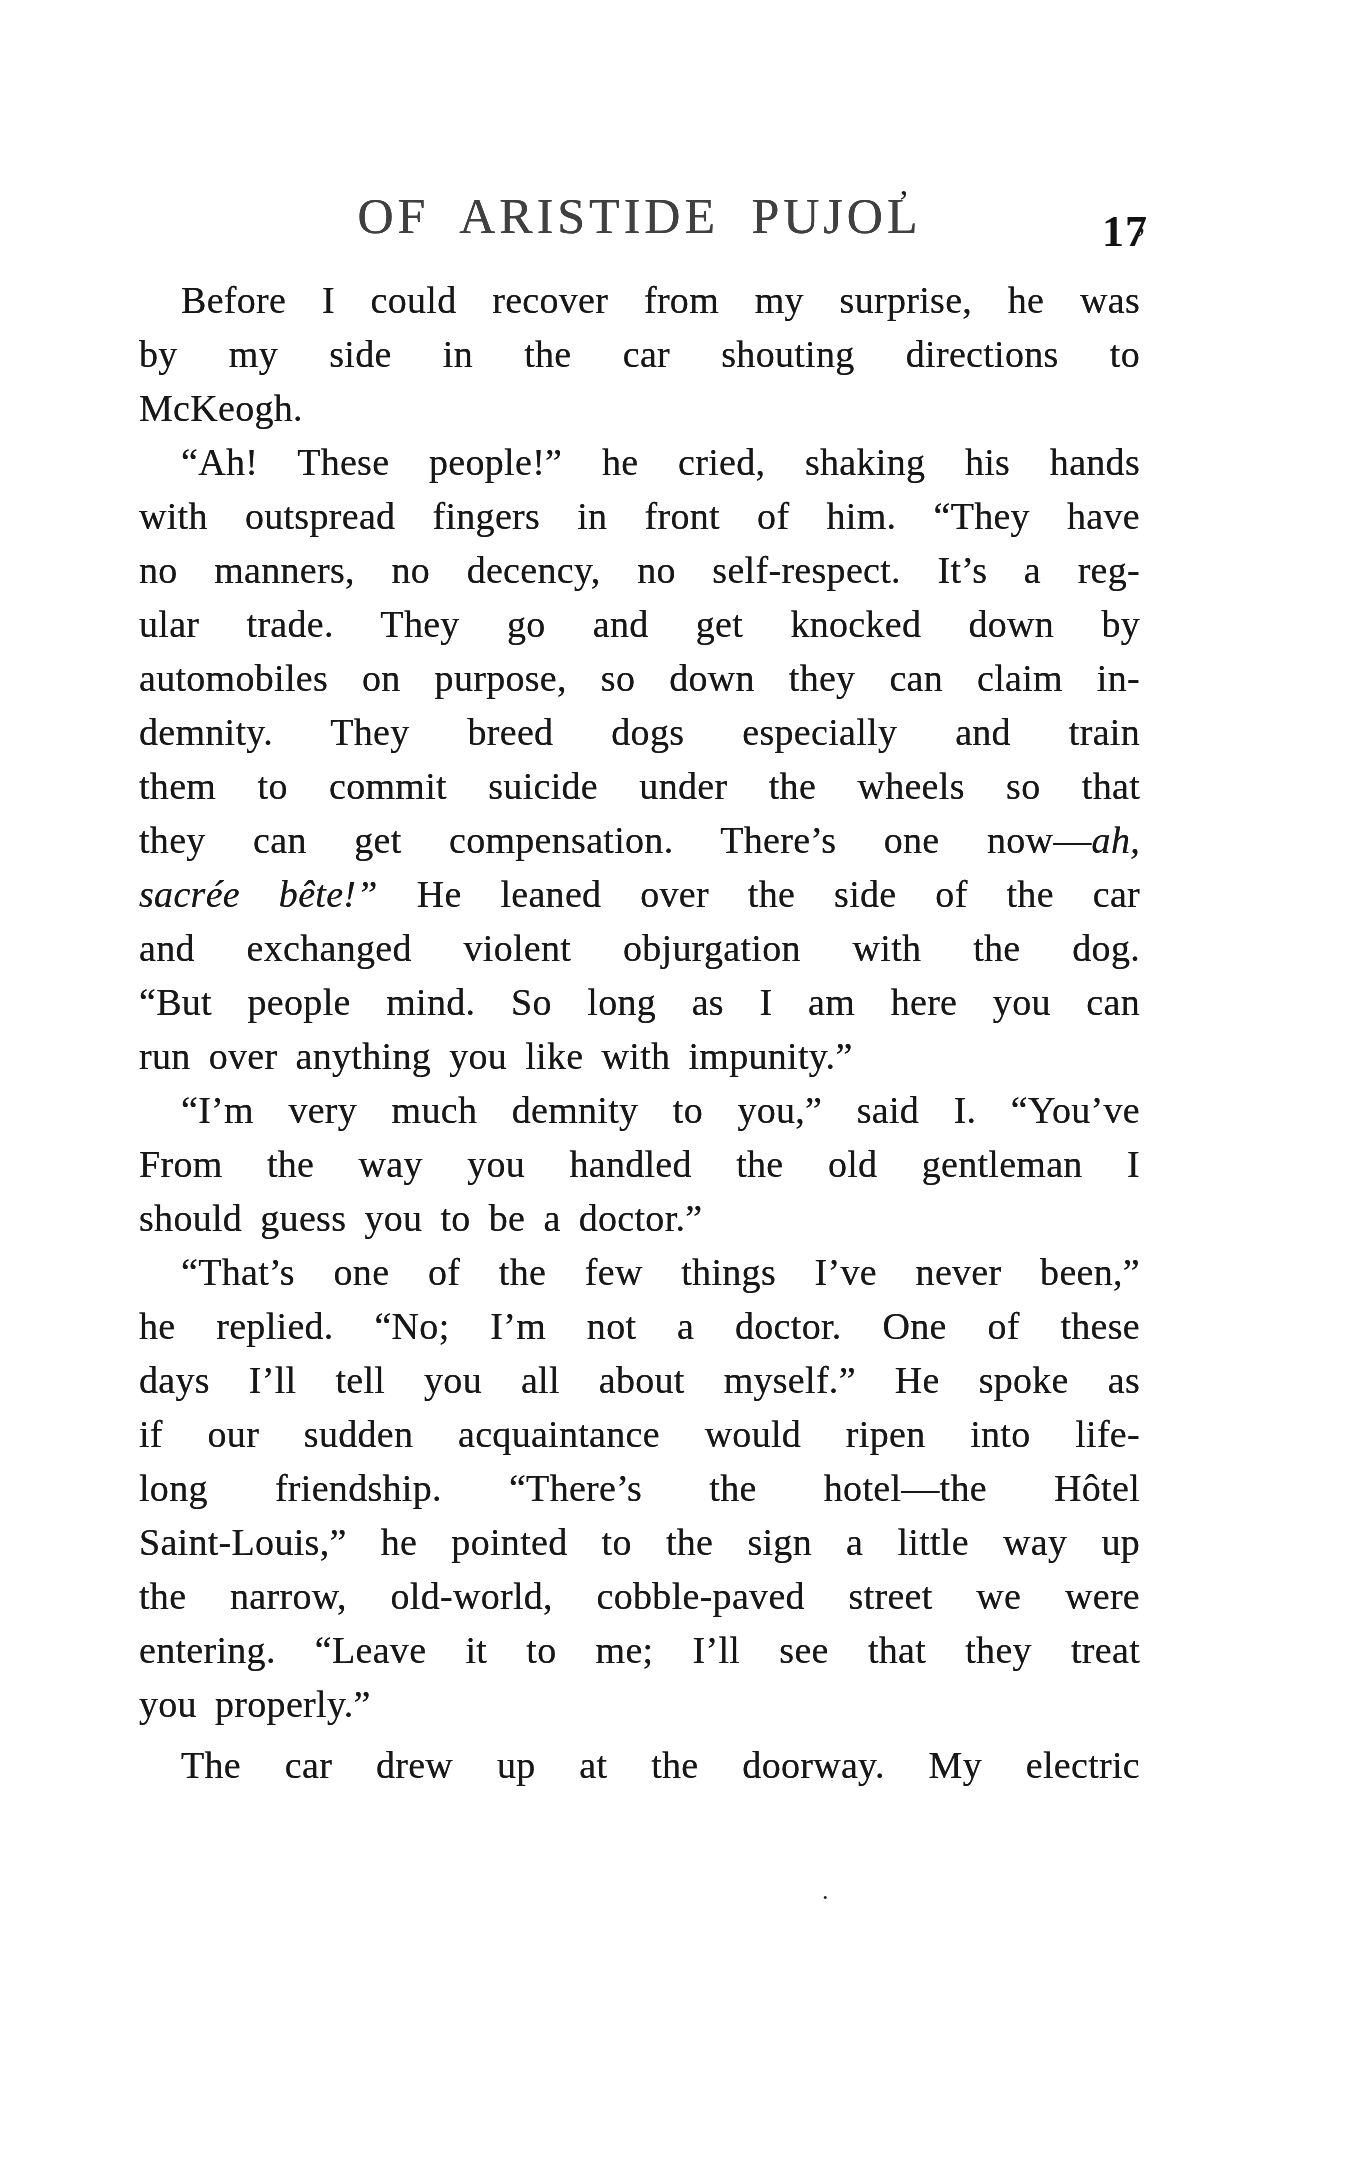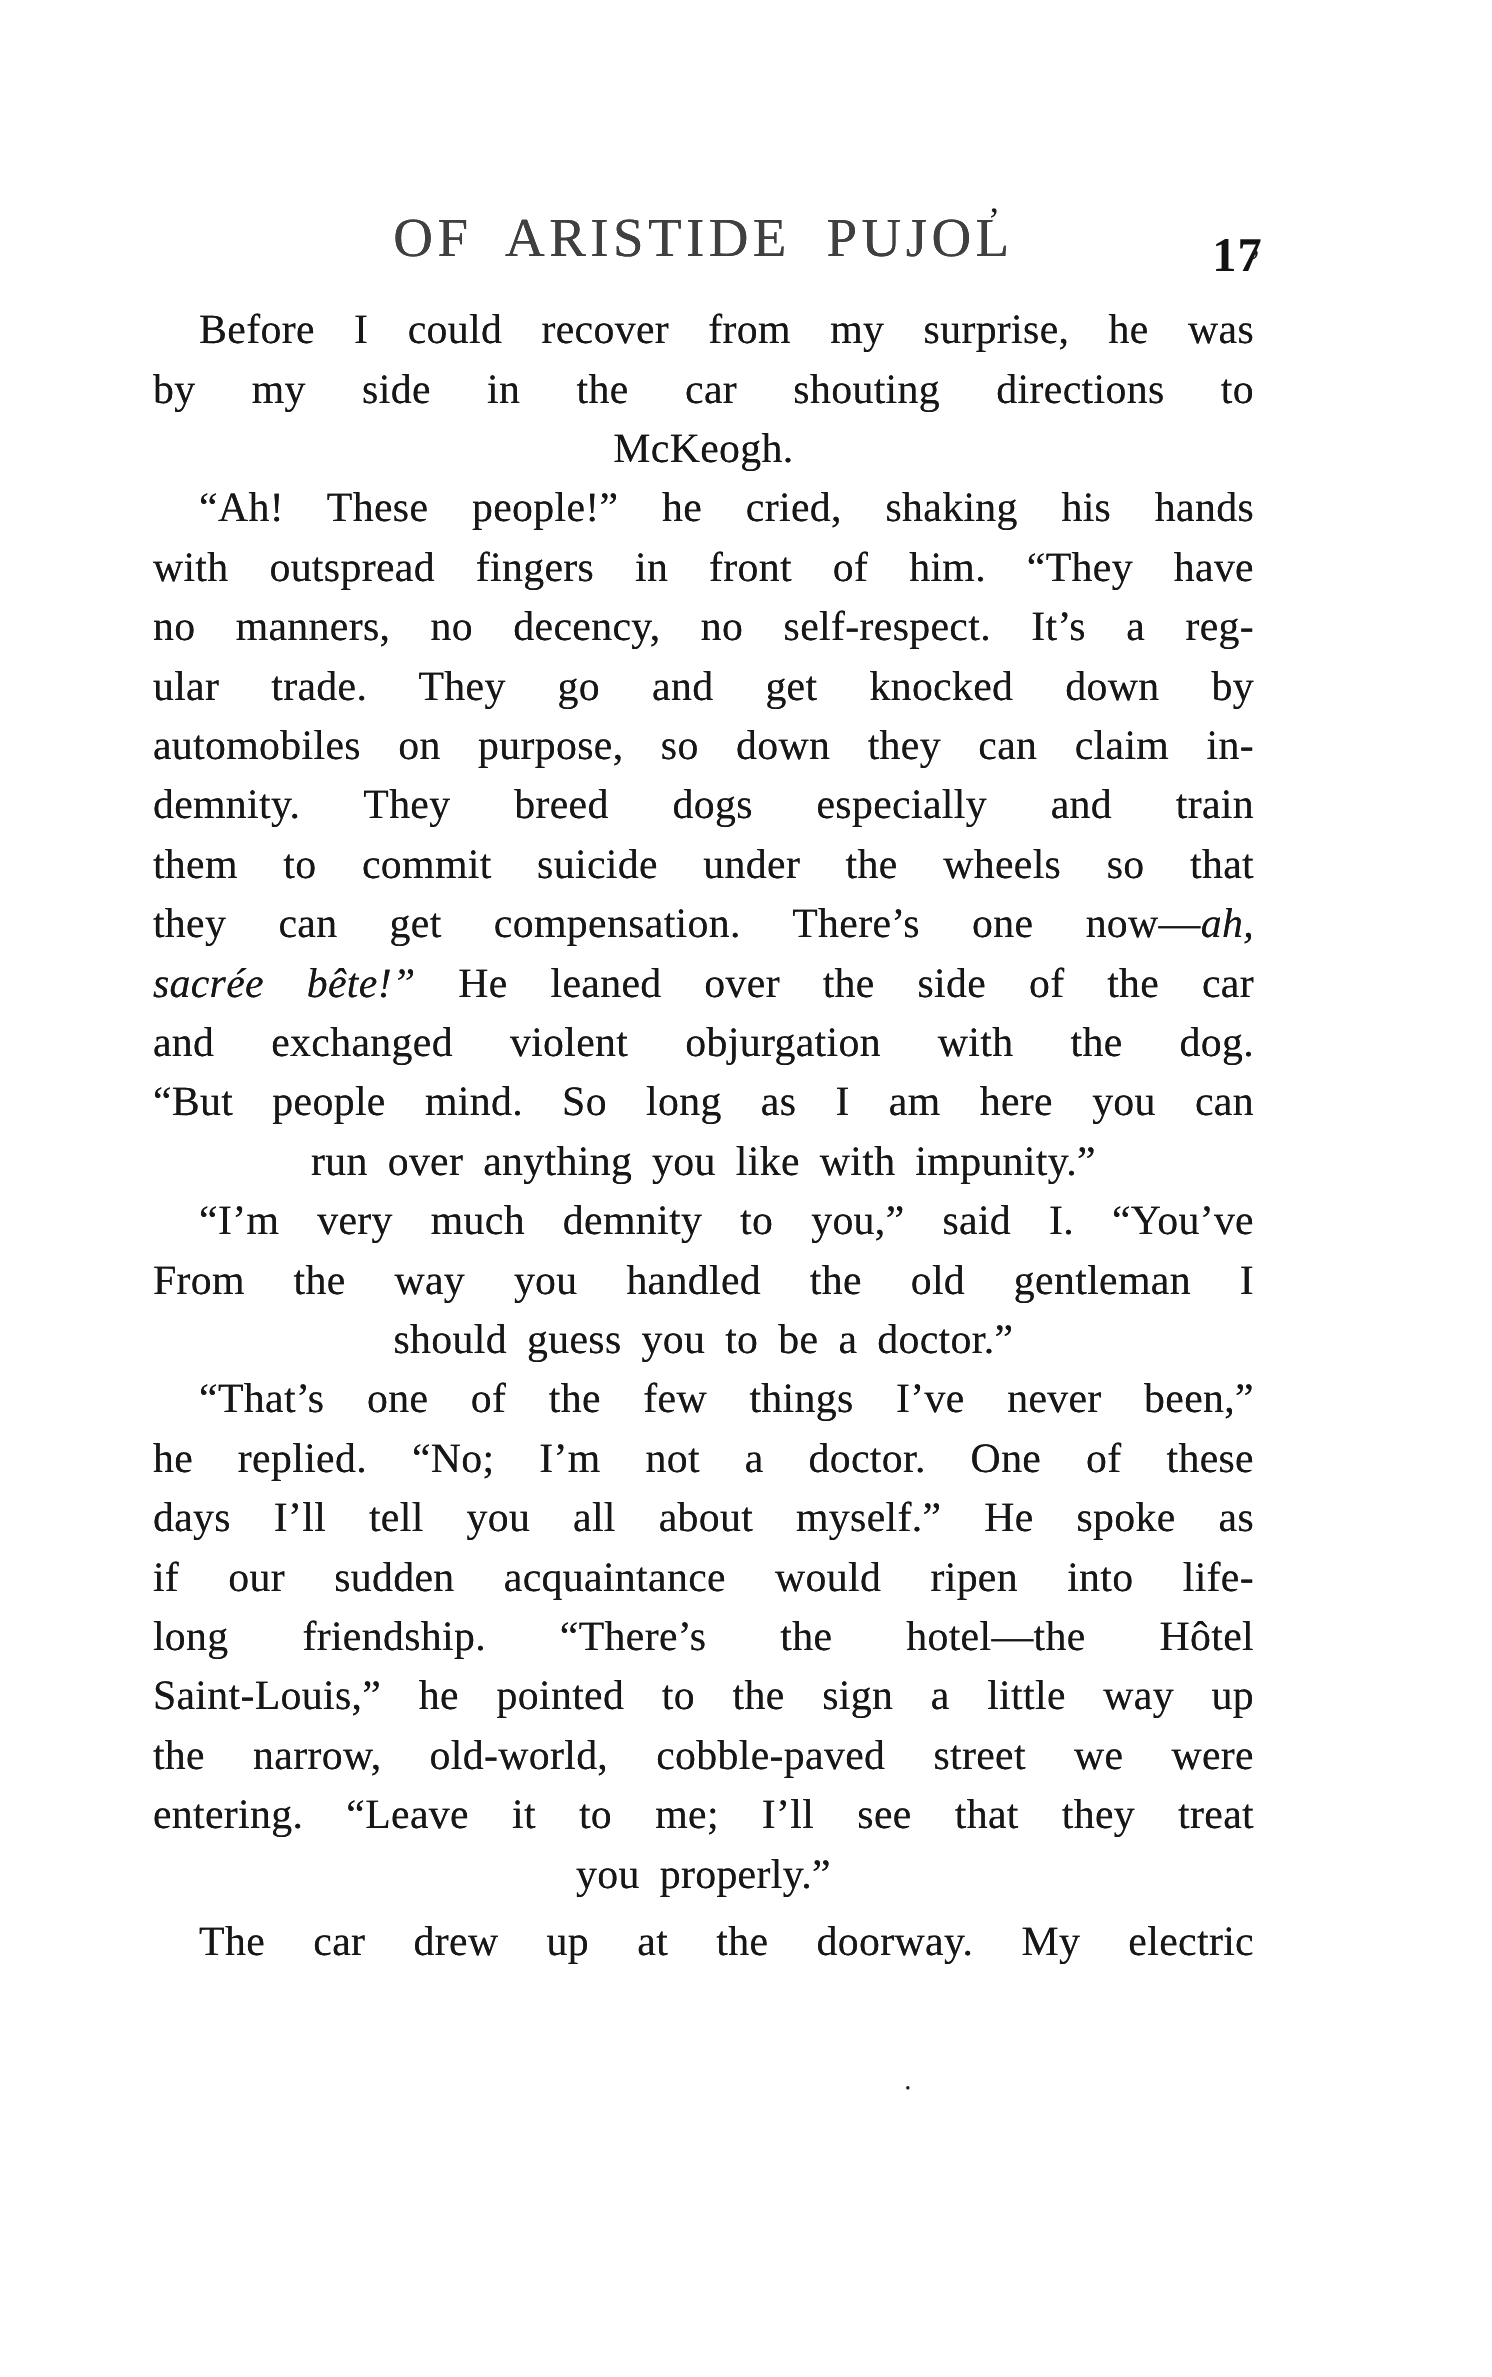--- a/index.html
+++ b/index.html
@@ -45,21 +45,21 @@
   .line{
     height:54px;
     white-space:nowrap;
   }
   .line.just{
     text-align:justify;
     text-align-last:justify;
     white-space:normal;
   }
   .line.loose{
-    text-align:center;
+    text-align:left;
     word-spacing:.22em;
   }
   .line.indent{text-indent:42px;}
   .it{font-style:italic;}
   .speck{
     position:absolute;
     color:#1a1a1a;
     line-height:1;
     font-size:30px;
   }

